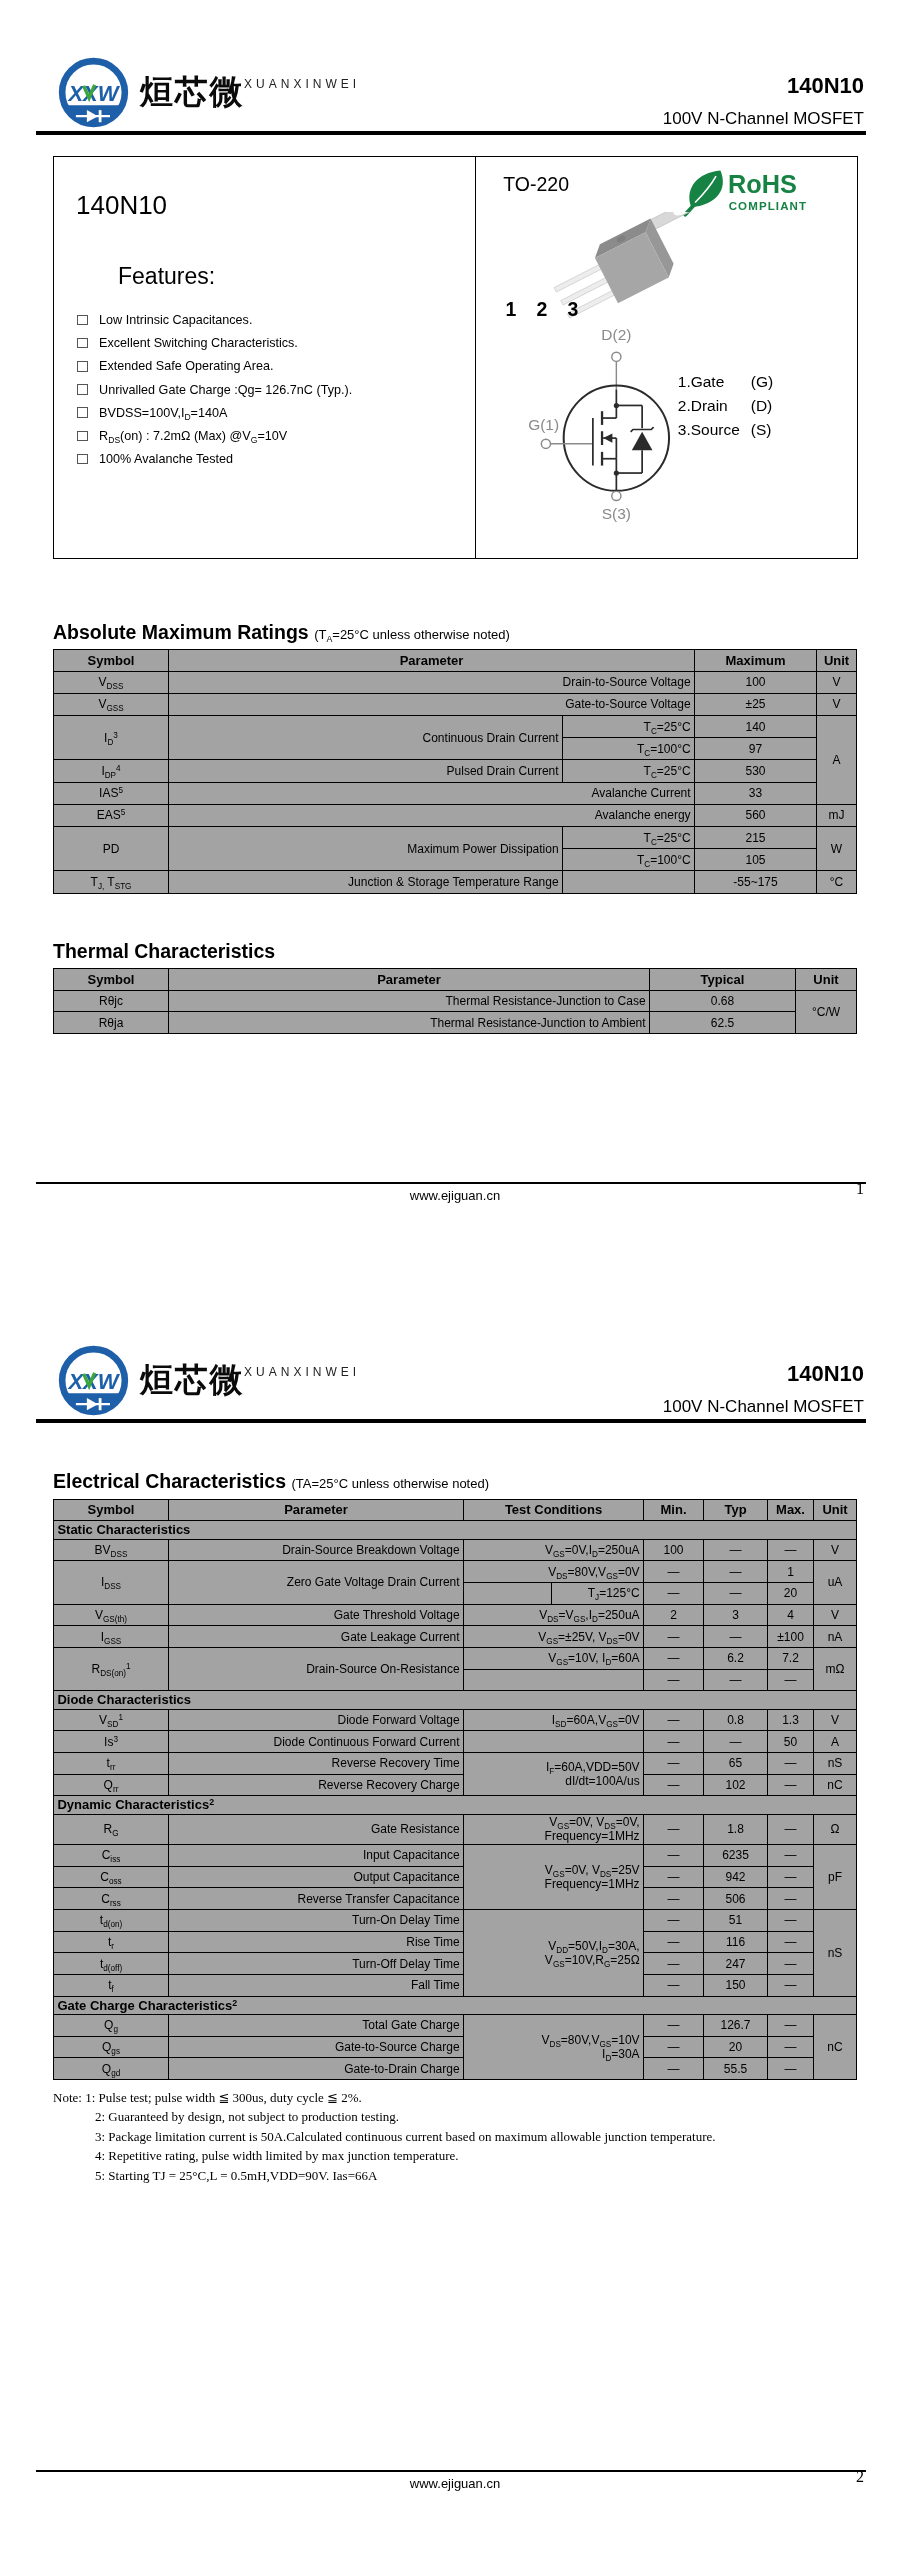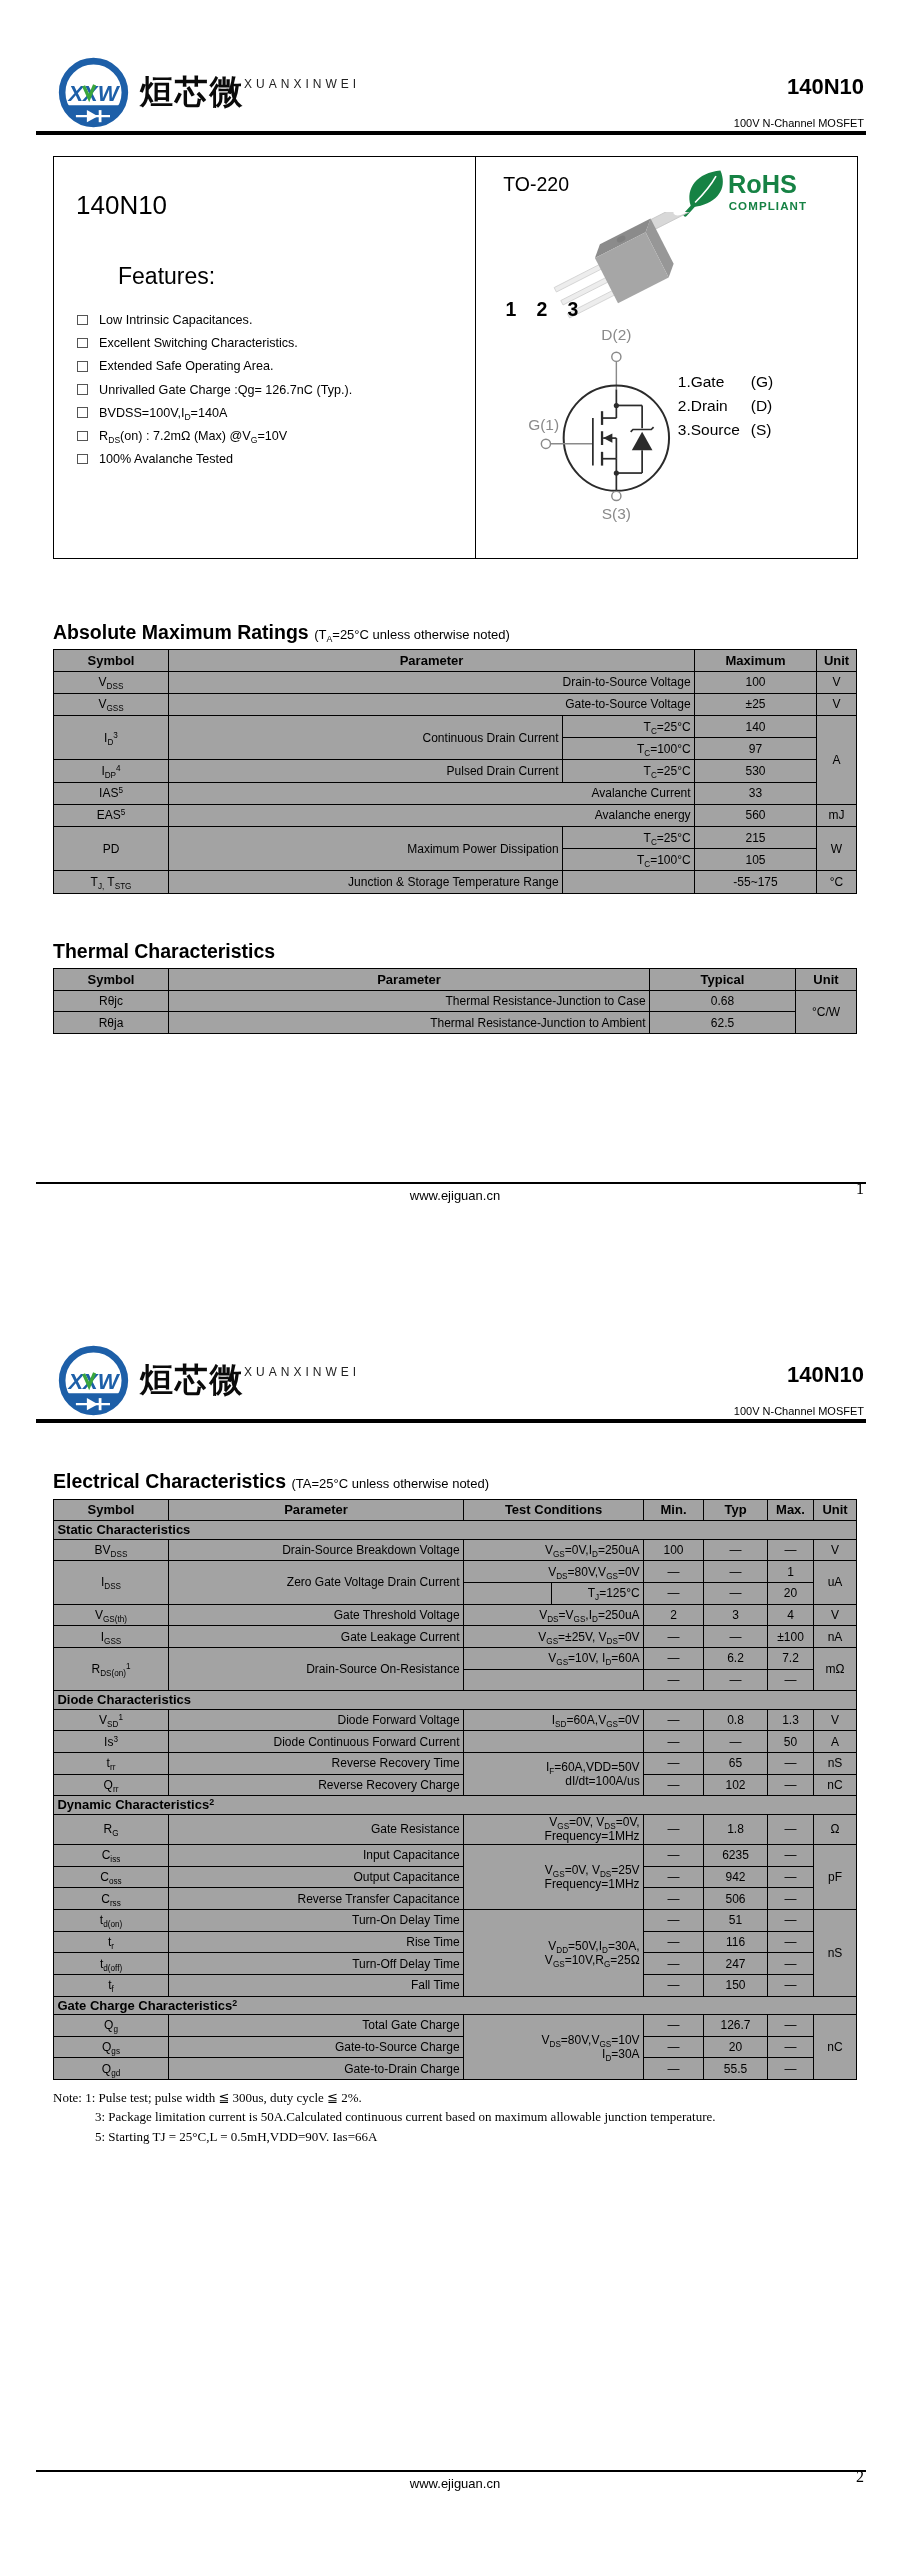--- a/index.html
+++ b/index.html
@@ -9,21 +9,21 @@
   #p1{top:0;} #p2{top:1288px;}
 
   
   .header{position:absolute;left:55px;right:46px;top:55px;height:76px;display:flex;justify-content:space-between;align-items:flex-end;}
   .brand{display:flex;align-items:center;gap:8px;}
   .brand-text{display:flex;flex-direction:row;}
   .brand-cn{font-size:33px;font-weight:bold;letter-spacing:1.7px;line-height:1.05;color:#0a0a0a;}
   .brand-en{font-size:12px;letter-spacing:4px;color:#222;margin-top:1.7px;}
   .part-block{text-align:right;padding-bottom:2.3px;}
   .part-number{font-size:22px;font-weight:bold;line-height:1.15;}
-  .part-sub{font-size:11px;margin-top:17px;}
+  .part-sub{font-size:17px;margin-top:10px;}
   .rule{position:absolute;left:36px;right:44px;top:131px;height:4px;background:#000;}
 
   
   .product-box{position:absolute;left:53px;top:156px;width:803px;height:401px;border:1.7px solid #000;display:flex;}
   .pb-left{width:52.4%;border-right:1.7px solid #000;position:relative;}
   .pb-right{flex:1;position:relative;}
   .pb-title{position:absolute;left:22px;top:33px;font-size:26px;}
   .pb-feat-head{position:absolute;left:22px;top:106px;font-size:23px;margin-left:42px;}
   .feat-list{position:absolute;left:23px;top:156px;margin:0;padding:0;list-style:none;}
   .feat-list li{display:flex;align-items:flex-start;gap:11.5px;margin-bottom:9.2px;font-size:12.6px;}
@@ -554,21 +554,23 @@
           <td class="l">Gate-to-Drain Charge</td>
           <td>—</td>
           <td>55.5</td>
           <td>—</td>
         </tr>
       </tbody>
         </table>
 
       <div class="notes">
         <div>Note: 1: Pulse test; pulse width ≦ 300us, duty cycle ≦ 2%.</div>
+        <div class="ni">2: Guaranteed by design, not subject to production testing.</div>
         <div class="ni">3: Package limitation current is 50A.Calculated continuous current based on maximum allowable junction temperature.</div>
+        <div class="ni">4: Repetitive rating, pulse width limited by max junction temperature.</div>
         <div class="ni">5: Starting TJ = 25°C,L = 0.5mH,VDD=90V. Ias=66A</div>
       </div>
     </div>
 
     <div class="footer-line"></div>
     <div class="footer-url">www.ejiguan.cn</div>
     <div class="footer-page">2</div>
   </div>
 
 </div>

